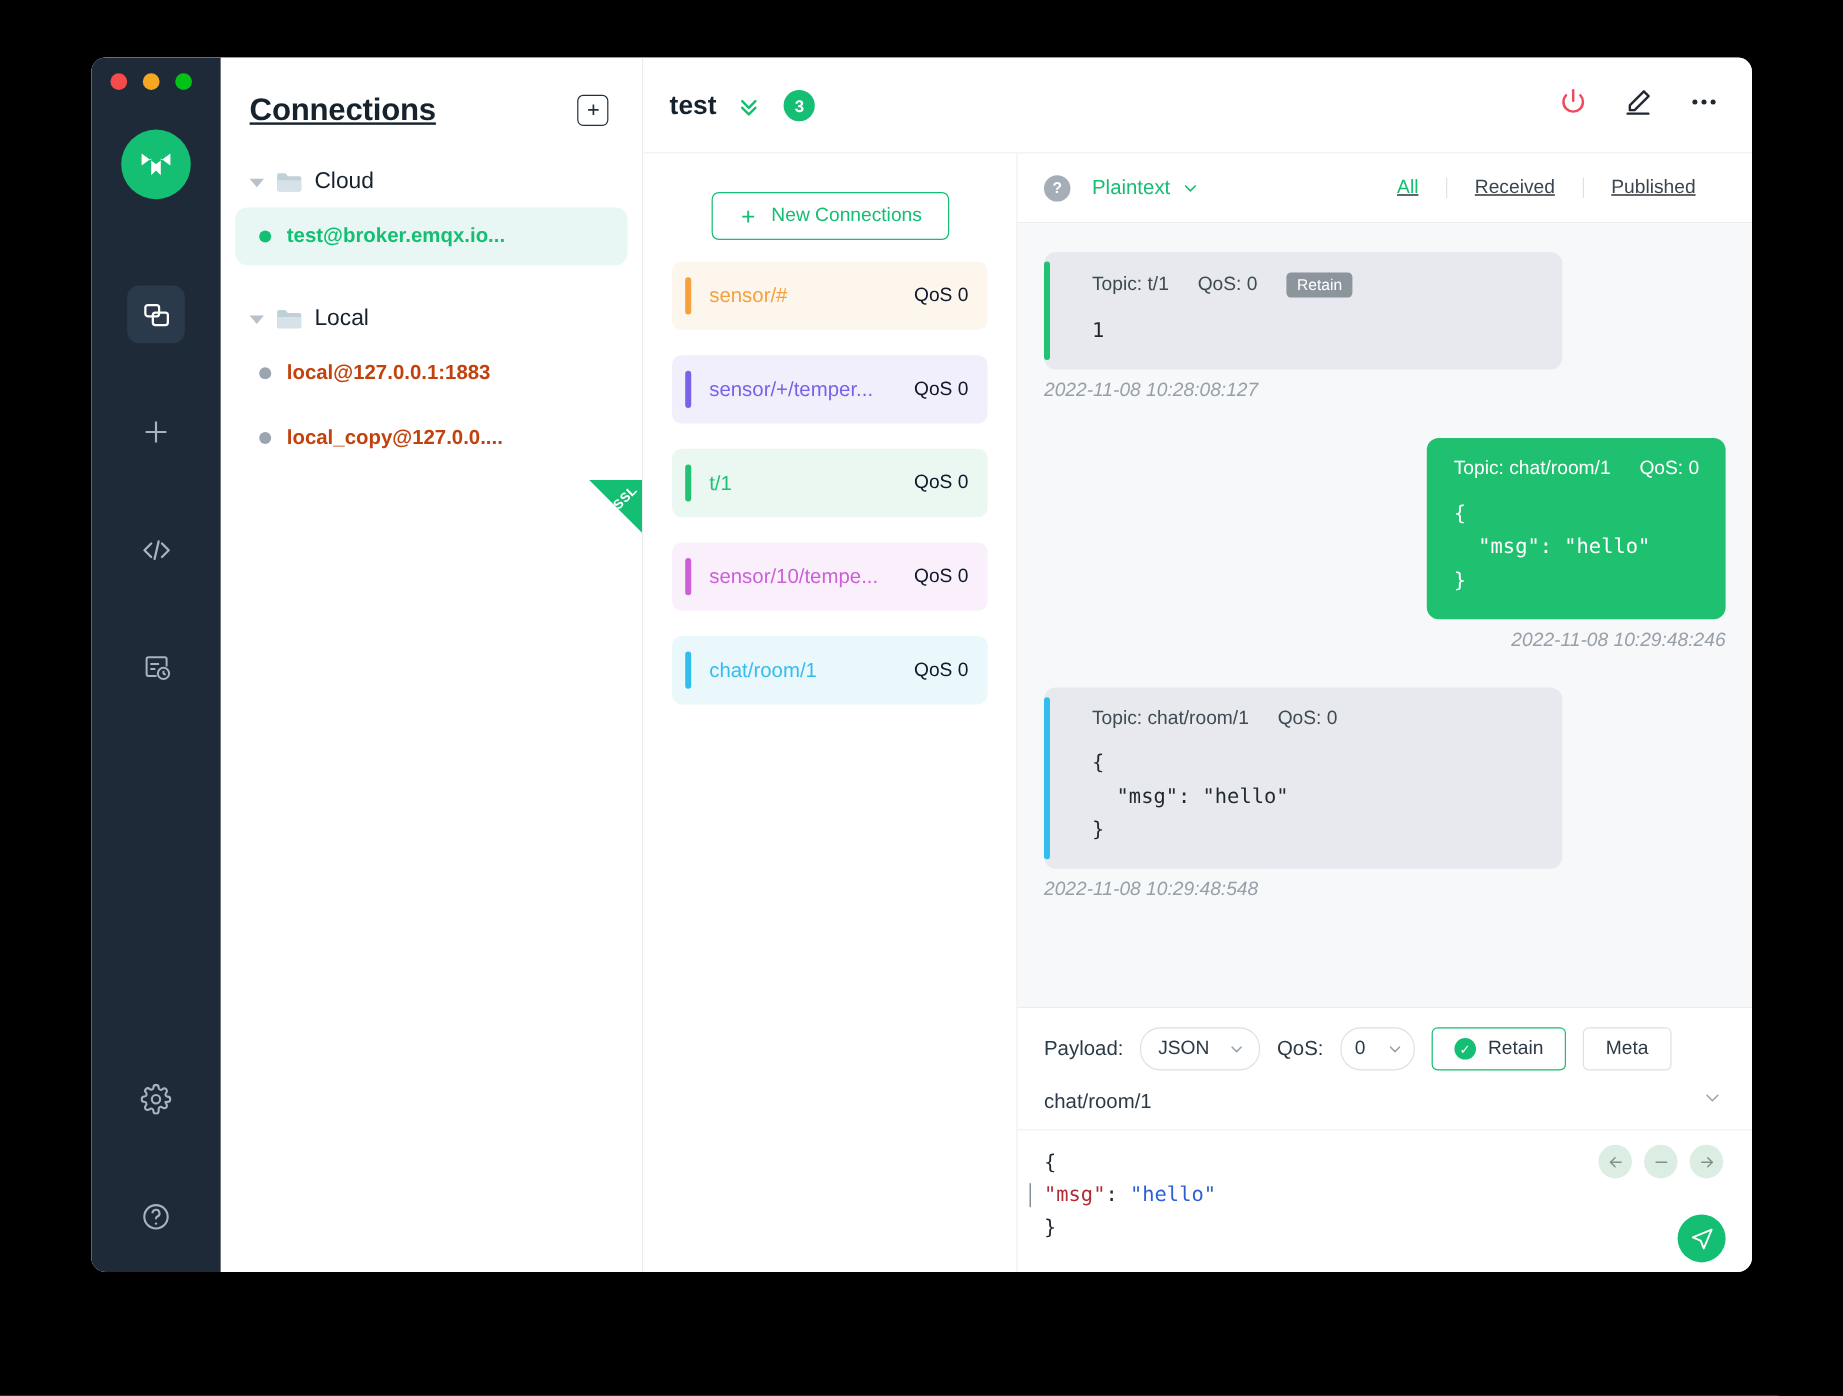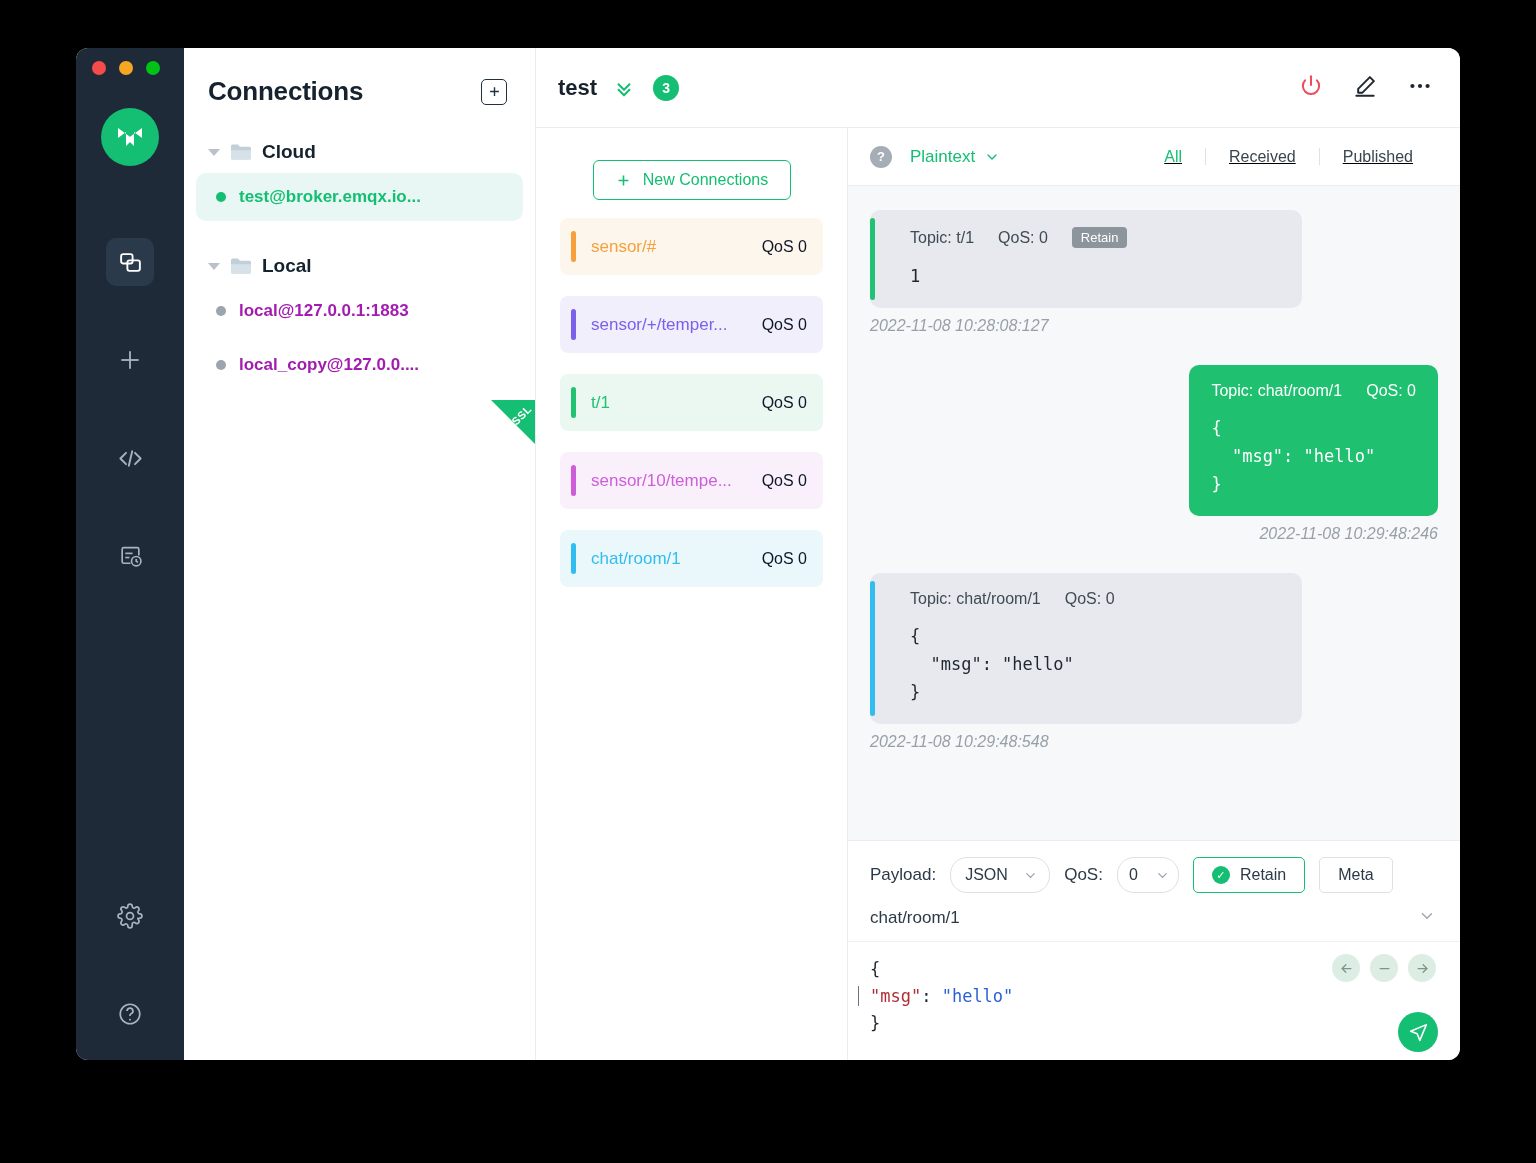--- a/index.html
+++ b/index.html
@@ -60,44 +60,44 @@
     width: 352px; flex: 0 0 352px;
     background: #fff;
     border-right: 1px solid #EAECEF;
     position: relative;
     overflow: hidden;
   }
   .conn-header {
     display: flex; align-items: center; justify-content: space-between;
     padding: 28px 28px 0 24px;
   }
-  .conn-title { font-size: 26px; font-weight: bold; color: #16222E; letter-spacing: -0.2px; }
+  .conn-title { font-size: 26px; font-weight: bold; color: #16222E; letter-spacing: -0.2px; text-decoration: underline; }
   .add-box {
     width: 26px; height: 26px;
     border: 1.6px solid #20303D; border-radius: 5px;
     display: flex; align-items: center; justify-content: center;
     color: #20303D;
   }
   .group { margin-top: 30px; }
   .group-row {
     display: flex; align-items: center; gap: 9px;
     padding: 4px 24px;
   }
   .caret { width: 0; height: 0; border-left: 6px solid transparent; border-right: 6px solid transparent; border-top: 7px solid #B9C2CB; }
-  .group-name { font-size: 19px; font-weight: bold; color: #16222E; text-align: right; }
+  .group-name { font-size: 19px; font-weight: normal; color: #16222E; text-align: right; }
   .conn-item {
     display: flex; align-items: center; gap: 13px;
     margin: 6px 12px; padding: 14px 20px;
     border-radius: 10px;
     position: relative;
   }
   .conn-item.selected { background: #E8F7F3; }
   .dot { width: 10px; height: 10px; border-radius: 50%; background: #9AA5AF; flex: 0 0 10px; }
   .conn-item.selected .dot { background: #14BE72; }
-  .conn-name { font-size: 17px; font-weight: bold; color: #a21caf; white-space: nowrap; }
+  .conn-name { font-size: 17px; font-weight: bold; color: #c2410c; white-space: nowrap; }
   .conn-item.selected .conn-name { color: #14BE72; }
   .ssl-ribbon {
     position: absolute; right: 0; top: 0;
     width: 0; height: 0;
     border-top: 44px solid #14BE72;
     border-left: 44px solid transparent;
   }
   .ssl-text {
     position: absolute; right: 2px; top: 9px;
     font-size: 11px; font-weight: bold; color: #fff;

